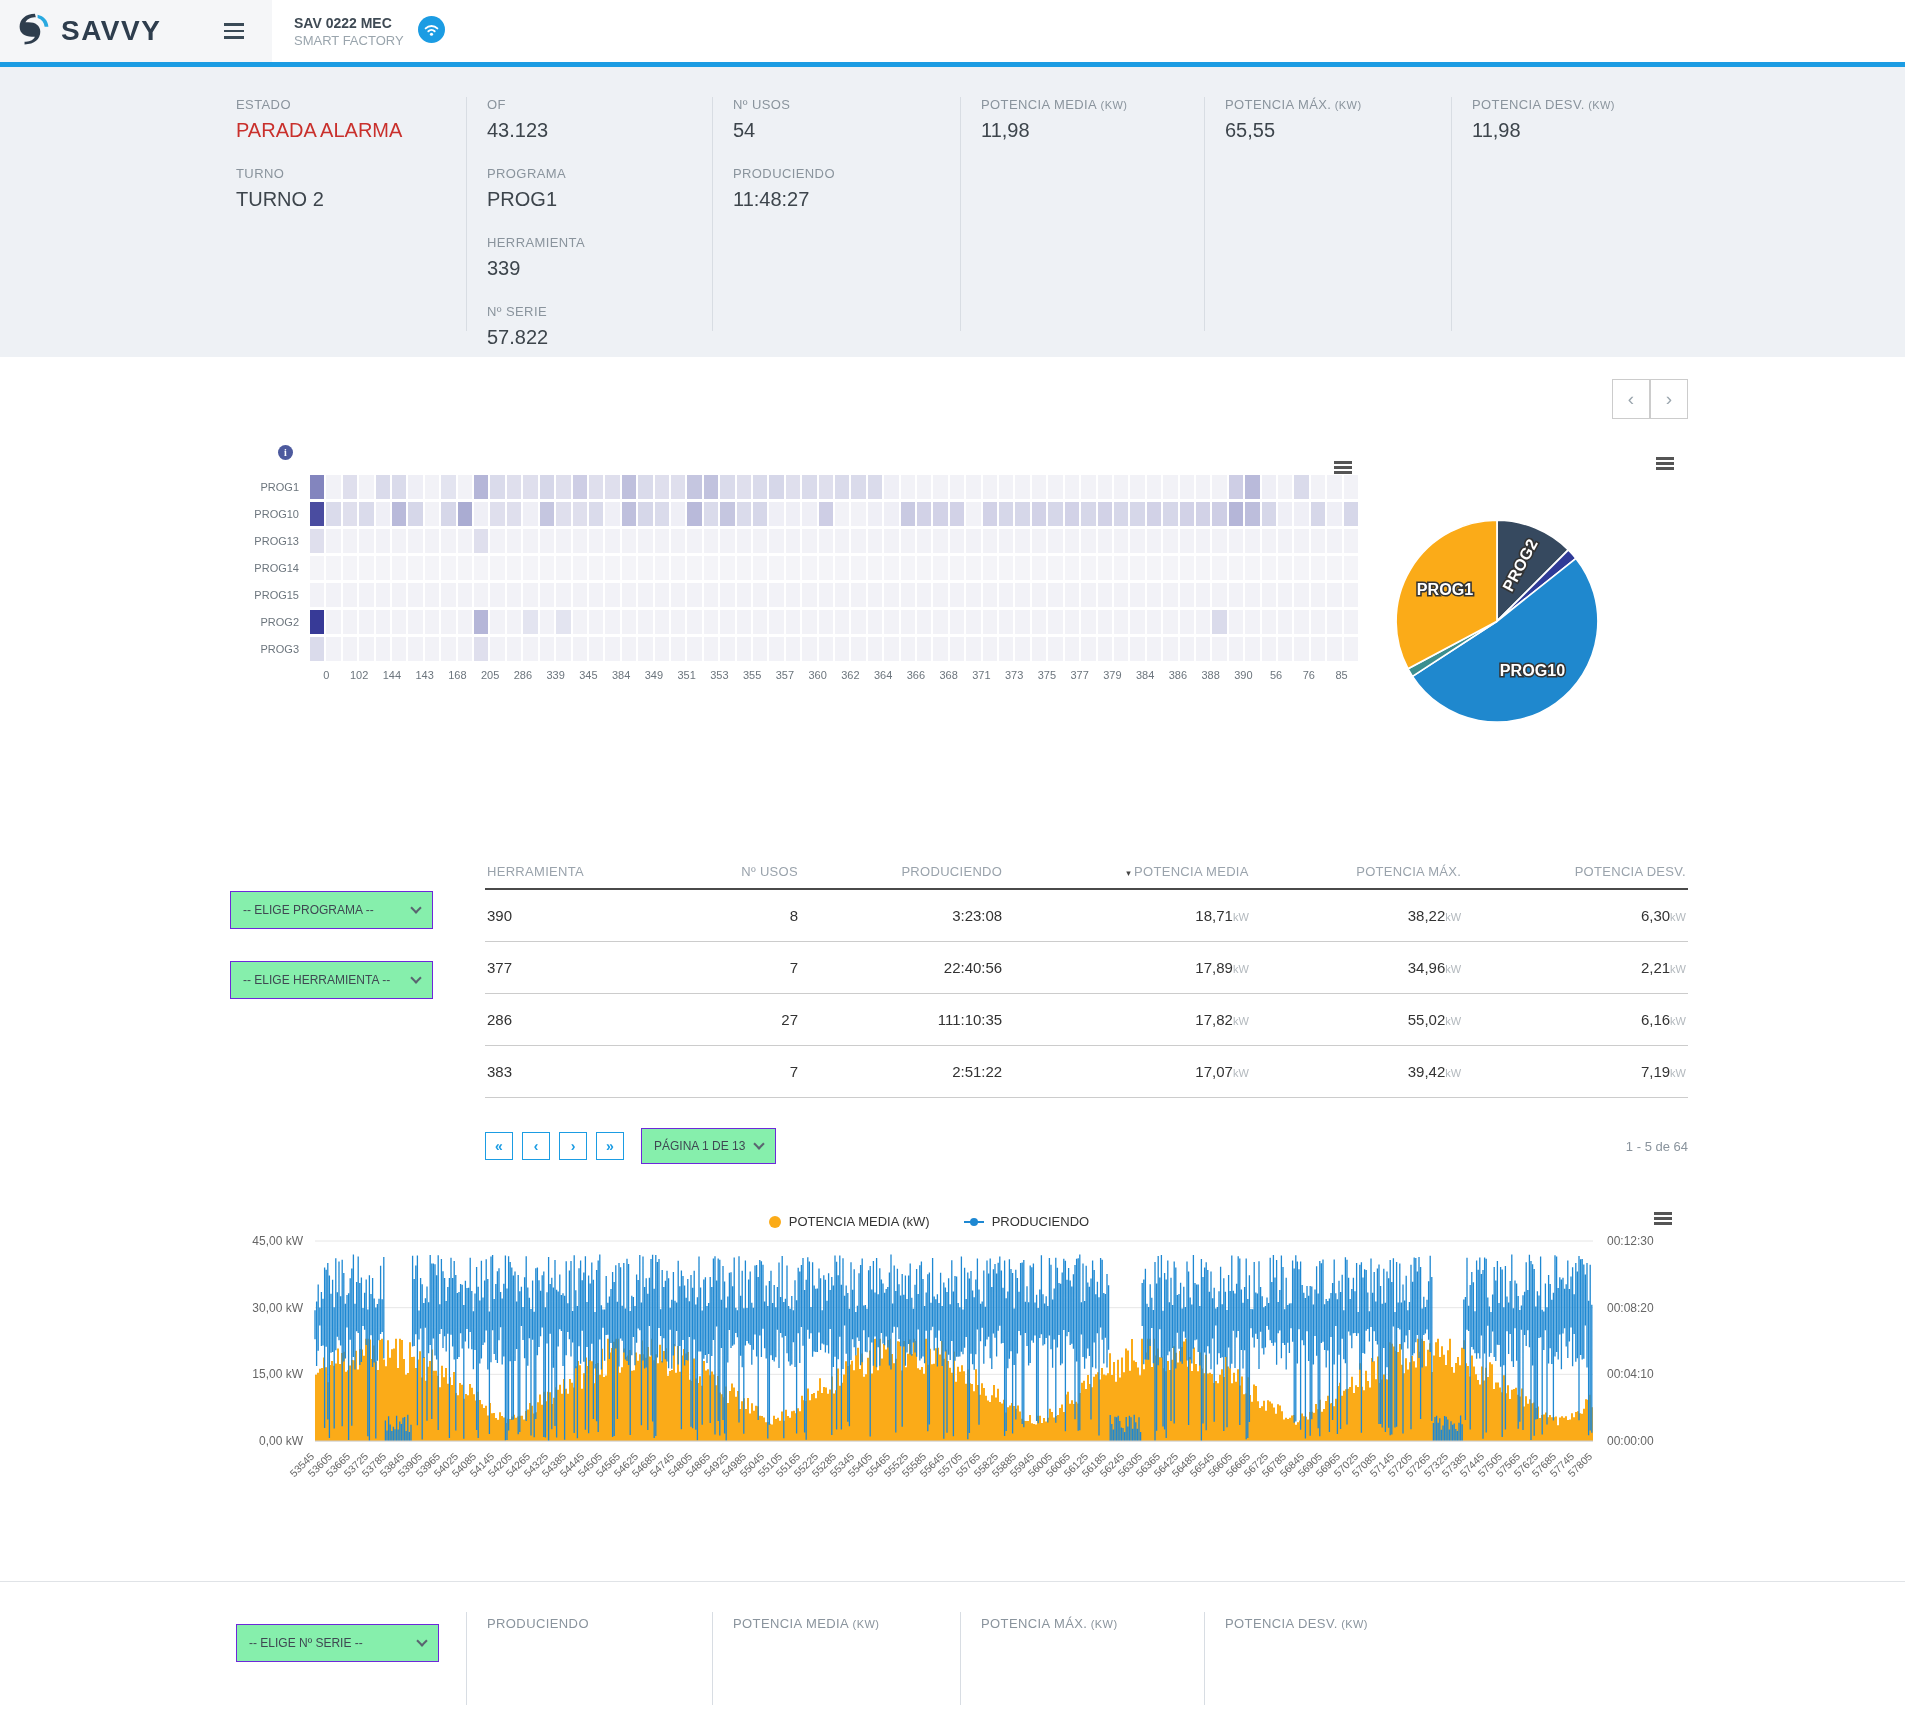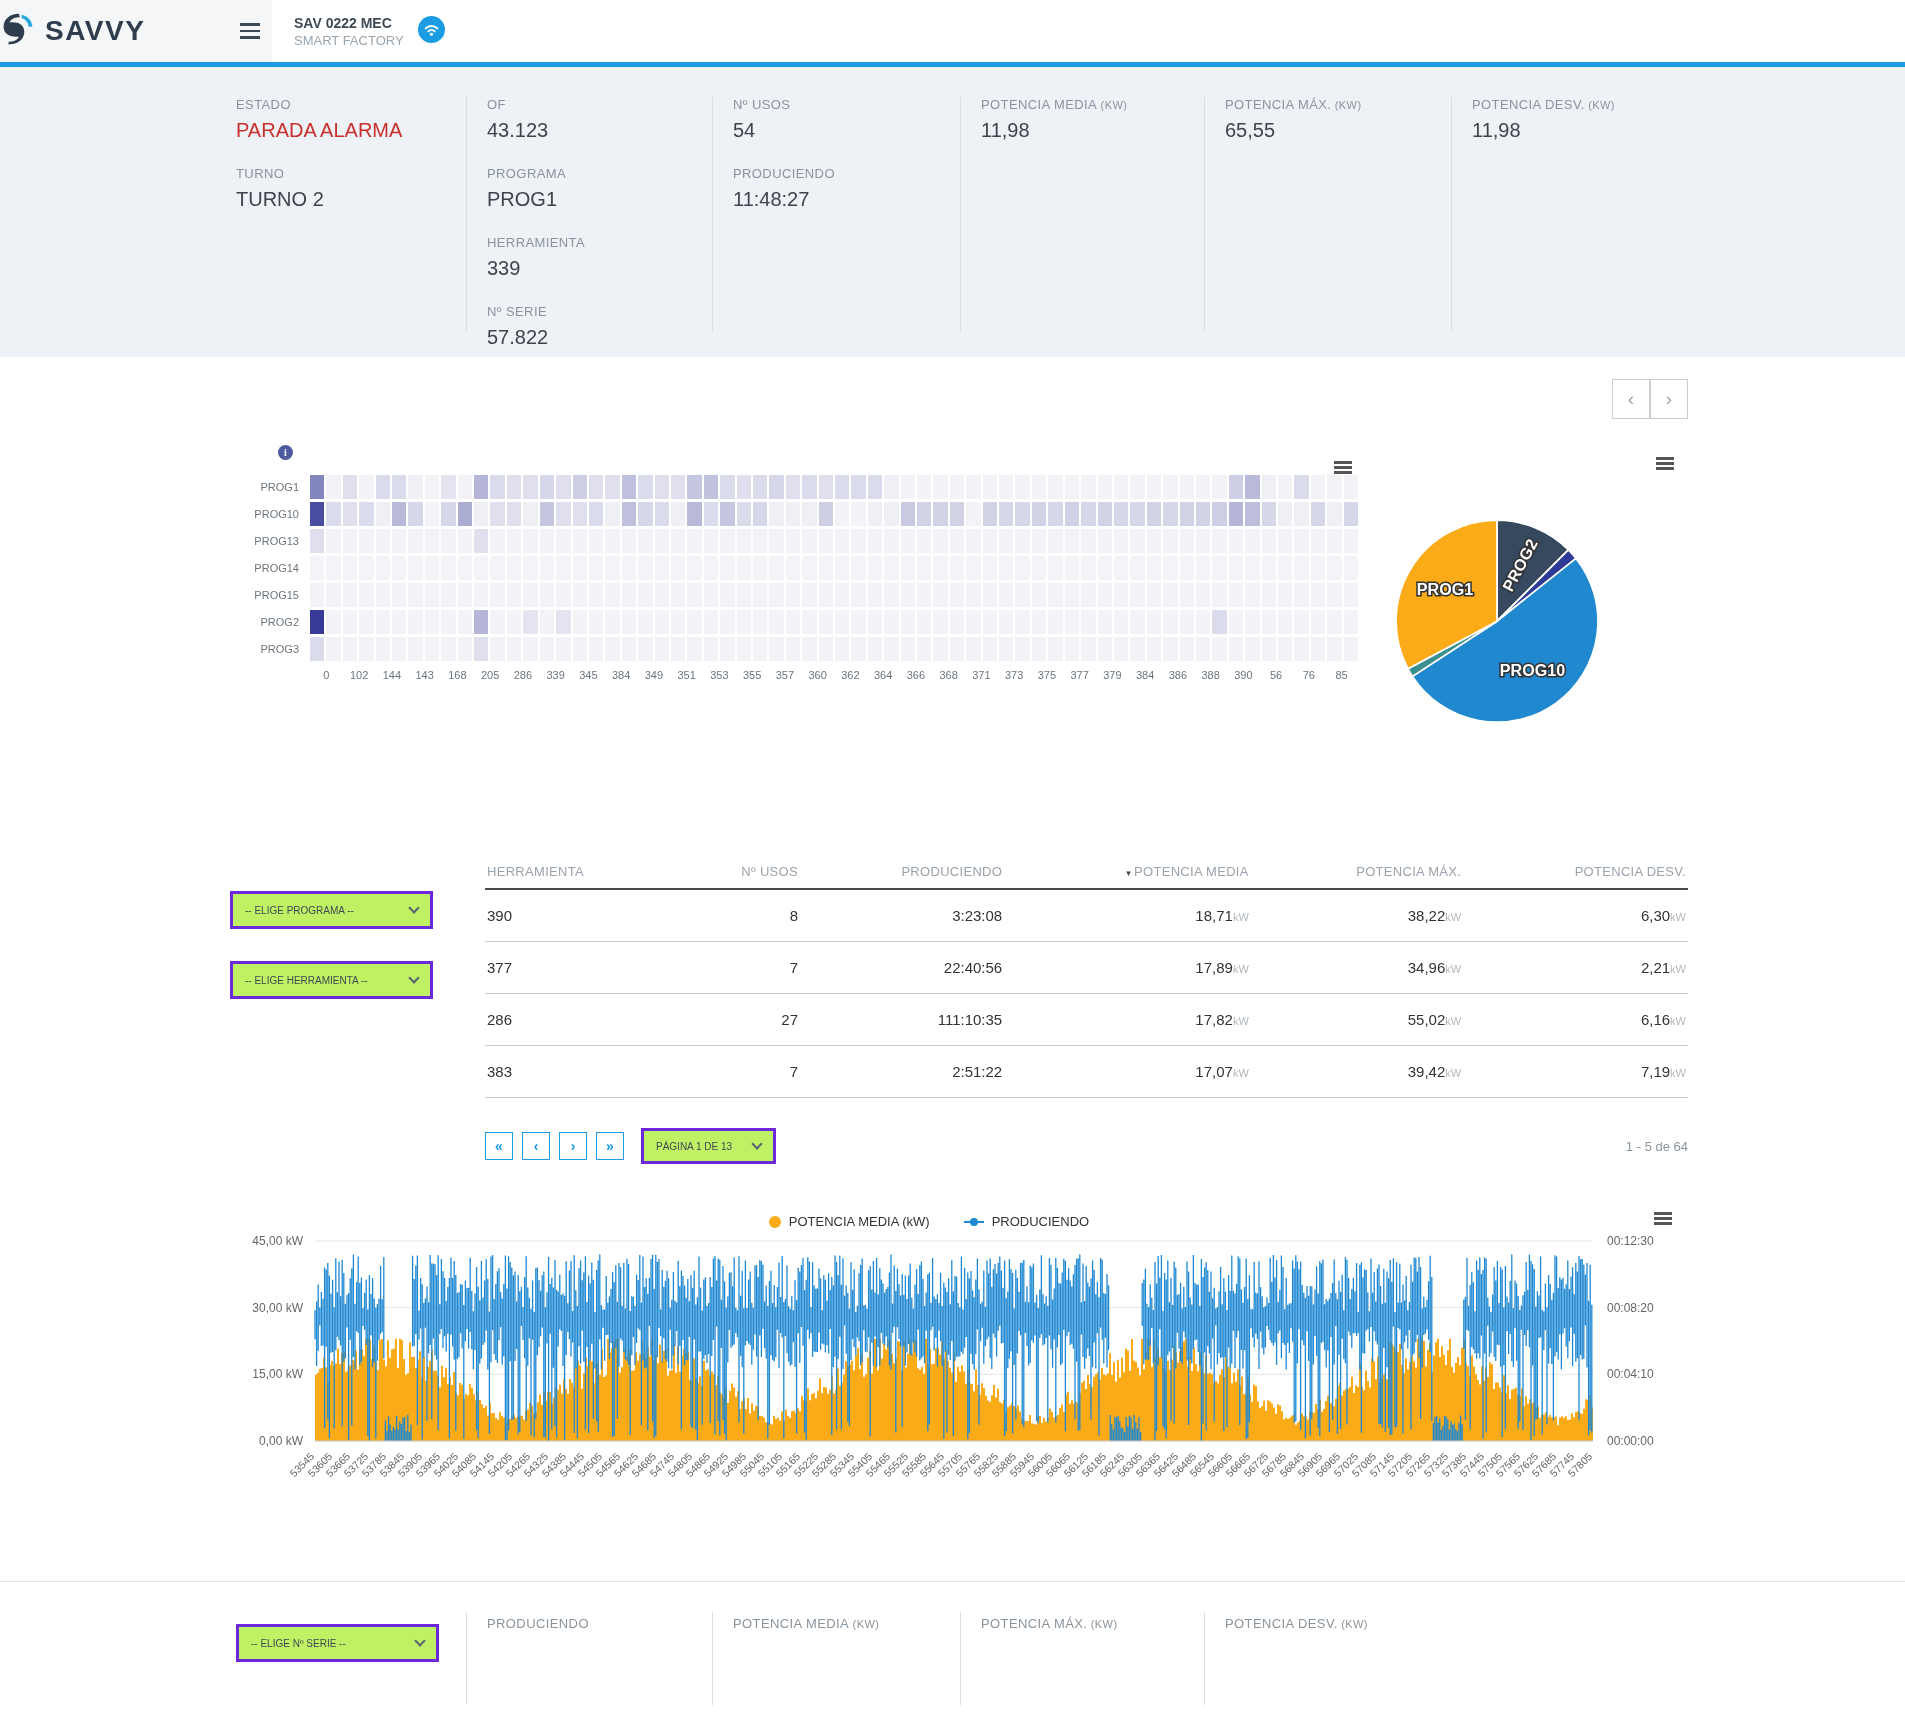--- a/index.html
+++ b/index.html
@@ -1,21 +1,21 @@
 <!DOCTYPE html>
 <html><head>
 <meta charset="utf-8">
 <style>
   * { box-sizing: border-box; }
   body { margin:0; background:#fff; font-family:"Liberation Sans", sans-serif; }
   .page { width:1905px; height:1725px; position:relative; overflow:hidden; background:#fff; }
 
   
   .header { height:67px; display:flex; align-items:stretch; background:#fff; border-bottom:5px solid #1b9ce3; }
-  .brand-zone { background:#f5f6f8; width:272px; display:flex; align-items:center; padding:0 0; }
+  .brand-zone { background:#f5f6f8; width:272px; display:flex; align-items:center; padding:0 16px; }
   .logo { display:flex; align-items:center; gap:9px; }
   .logo-text { font-size:28px; font-weight:bold; color:#2e3d4d; letter-spacing:1.5px; }
   .burger { margin-left:auto; margin-right:12px; display:flex; flex-direction:column; gap:4px; cursor:pointer; }
   .burger span { width:20px; height:2.6px; background:#3a4a57; }
   .device { display:flex; align-items:center; gap:14px; padding-left:22px; }
   .device-texts { display:flex; flex-direction:column; gap:2px; }
   .device-name { font-size:14px; font-weight:bold; color:#3f4a54; }
   .device-sub { font-size:13px; color:#9aa5ad; }
   .nav { margin-left:auto; display:flex; align-items:stretch; }
   .nav-item { display:flex; align-items:center; padding:0 17px; font-size:13px; color:#9ba6ae; letter-spacing:.3px; cursor:pointer; white-space:nowrap; }
@@ -54,21 +54,21 @@
   .hm-cell { flex:1; }
   .hm-axis { display:flex; margin-left:80px; margin-top:8px; }
   .hm-xlab { flex:1; text-align:center; font-size:11px; color:#6c757d; }
   .pie-card { width:330px; position:relative; padding-top:30px; }
   .pie-menu { position:absolute; top:28px; right:14px; }
   .pie-svg { margin-left:-6px; margin-top:14px; }
 
   
   .table-zone { display:flex; margin:58px 217px 0 230px; }
   .filters { width:255px; padding-top:66px; display:flex; flex-direction:column; gap:32px; }
-  .select { height:38px; border:3px solid #6d28d9; background:#bef264; display:flex; align-items:center; justify-content:space-between; padding:0 12px; font-size:10px; color:#3f4852; cursor:pointer; width:203px; }
+  .select { height:38px; border:1px solid #6d28d9; background:#86efac; display:flex; align-items:center; justify-content:space-between; padding:0 12px; font-size:12px; color:#3f4852; cursor:pointer; width:203px; }
   .table-main { flex:1; }
   .search-row { display:flex; align-items:center; gap:20px; }
   .search-input { width:570px; height:36px; border:1px solid #c4c9ce; padding:0 11px; font-size:13.5px; color:#555; outline:none; }
   .search-input::placeholder { color:#9aa5ad; }
   .icon-btn { cursor:pointer; display:flex; align-items:center; }
   .grid-btn { margin-left:auto; }
   table.dtable { width:100%; border-collapse:collapse; margin-top:30px; }
   .dtable th { font-size:13px; color:#9aa3ac; text-align:right; padding:9px 2px; border-bottom:2px solid #4a4a4a; font-weight:normal; letter-spacing:.3px; white-space:nowrap; }
   .dtable th:first-child { text-align:left; }
   .dtable td { font-size:15px; color:#333; text-align:right; padding:17px 2px; border-bottom:1px solid #ccc; }

